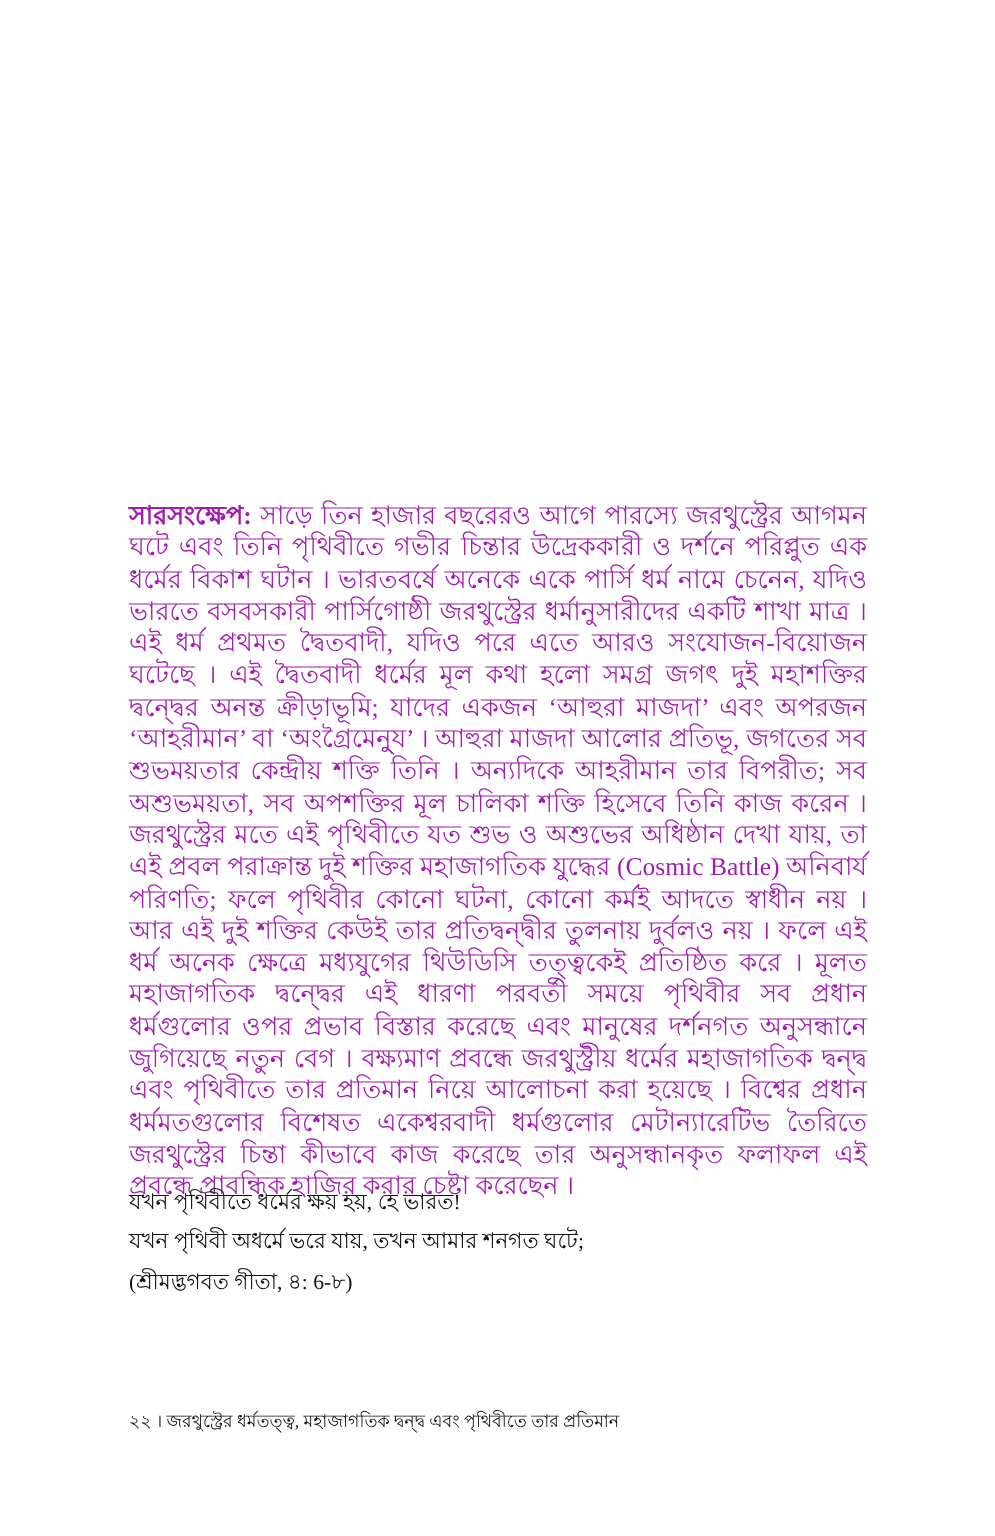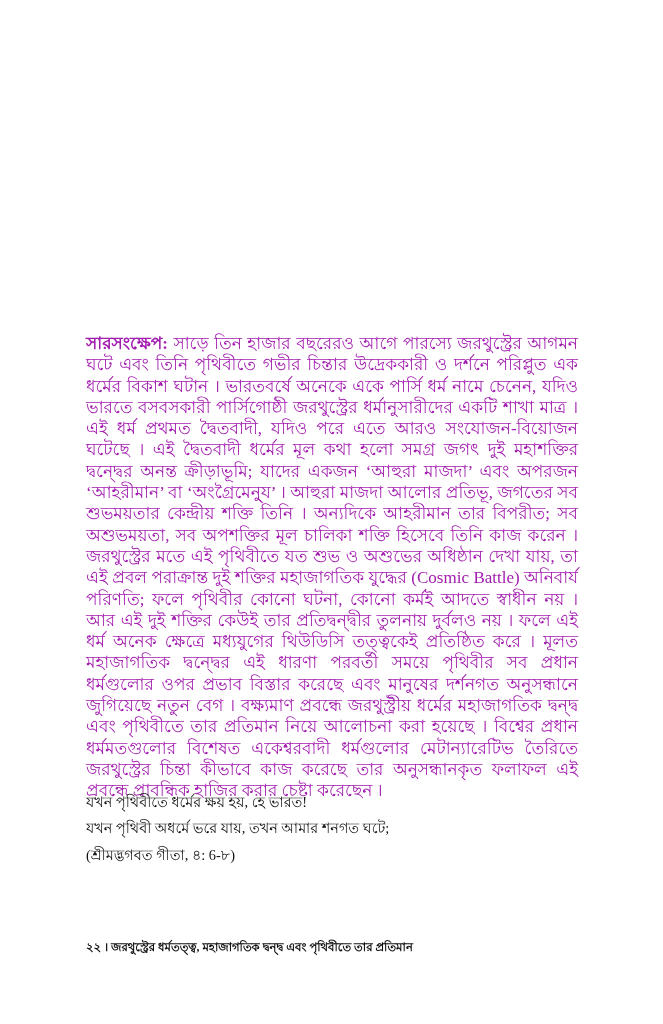--- a/index.html
+++ b/index.html
@@ -88,21 +88,20 @@
   .footer {
     position: absolute;
     left: 86px;
     width: 492px;
     top: 940px;
     font-size: 11.6px;
     line-height: 16px;
     color: #111111;
     text-align: left;
     white-space: nowrap;
-    font-weight: bold;
   }
 </style>
 </head>
 <body>
 
 <div class="page">
 
 
   <p class="abstract">
     <span class="abstract-label">সারসংক্ষেপ:</span><span> সাড়ে তিন হাজার বছরেরও আগে পারস্যে জরথুস্ট্রের আগমন ঘটে এবং তিনি পৃথিবীতে গভীর চিন্তার উদ্রেককারী ও দর্শনে পরিপ্লুত এক ধর্মের বিকাশ ঘটান । ভারতবর্ষে অনেকে একে পার্সি ধর্ম নামে চেনেন, যদিও ভারতে বসবসকারী পার্সিগোষ্ঠী জরথুস্ট্রের ধর্মানুসারীদের একটি শাখা মাত্র ।এই ধর্ম প্রথমত দ্বৈতবাদী, যদিও পরে এতে আরও সংযোজন-বিয়োজন ঘটেছে । এই দ্বৈতবাদী ধর্মের মূল কথা হলো সমগ্র জগৎ দুই মহাশক্তির দ্বন্দ্বের অনন্ত ক্রীড়াভূমি; যাদের একজন ‘আহুরা মাজদা’ এবং অপরজন ‘আহরীমান’ বা ‘অংগ্রৈমেনু্য’ । আহুরা মাজদা আলোর প্রতিভূ, জগতের সব শুভময়তার কেন্দ্রীয় শক্তি তিনি । অন্যদিকে আহরীমান তার বিপরীত; সব অশুভময়তা, সব অপশক্তির মূল চালিকা শক্তি হিসেবে তিনি কাজ করেন । জরথুস্ট্রের মতে এই পৃথিবীতে যত শুভ ও অশুভের অধিষ্ঠান দেখা যায়, তা এই প্রবল পরাক্রান্ত দুই শক্তির মহাজাগতিক যুদ্ধের </span><span class="latin-term">(Cosmic Battle)</span><span> অনিবার্য পরিণতি; ফলে পৃথিবীর কোনো ঘটনা, কোনো কর্মই আদতে স্বাধীন নয় । আর এই দুই শক্তির কেউই তার প্রতিদ্বন্দ্বীর তুলনায় দুর্বলও নয় । ফলে এই ধর্ম অনেক ক্ষেত্রে মধ্যযুগের থিউডিসি তত্ত্বকেই প্রতিষ্ঠিত করে । মূলত মহাজাগতিক দ্বন্দ্বের এই ধারণা পরবর্তী সময়ে পৃথিবীর সব প্রধান ধর্মগুলোর ওপর প্রভাব বিস্তার করেছে এবং মানুষের দর্শনগত অনুসন্ধানে জুগিয়েছে নতুন বেগ । বক্ষ্যমাণ প্রবন্ধে জরথুস্ট্রীয় ধর্মের মহাজাগতিক দ্বন্দ্ব এবং পৃথিবীতে তার প্রতিমান নিয়ে আলোচনা করা হয়েছে । বিশ্বের প্রধান ধর্মমতগুলোর বিশেষত একেশ্বরবাদী ধর্মগুলোর মেটান্যারেটিভ তৈরিতে জরথুস্ট্রের চিন্তা কীভাবে কাজ করেছে তার অনুসন্ধানকৃত ফলাফল এই প্রবন্ধে প্রাবন্ধিক হাজির করার চেষ্টা করেছেন ।</span>

